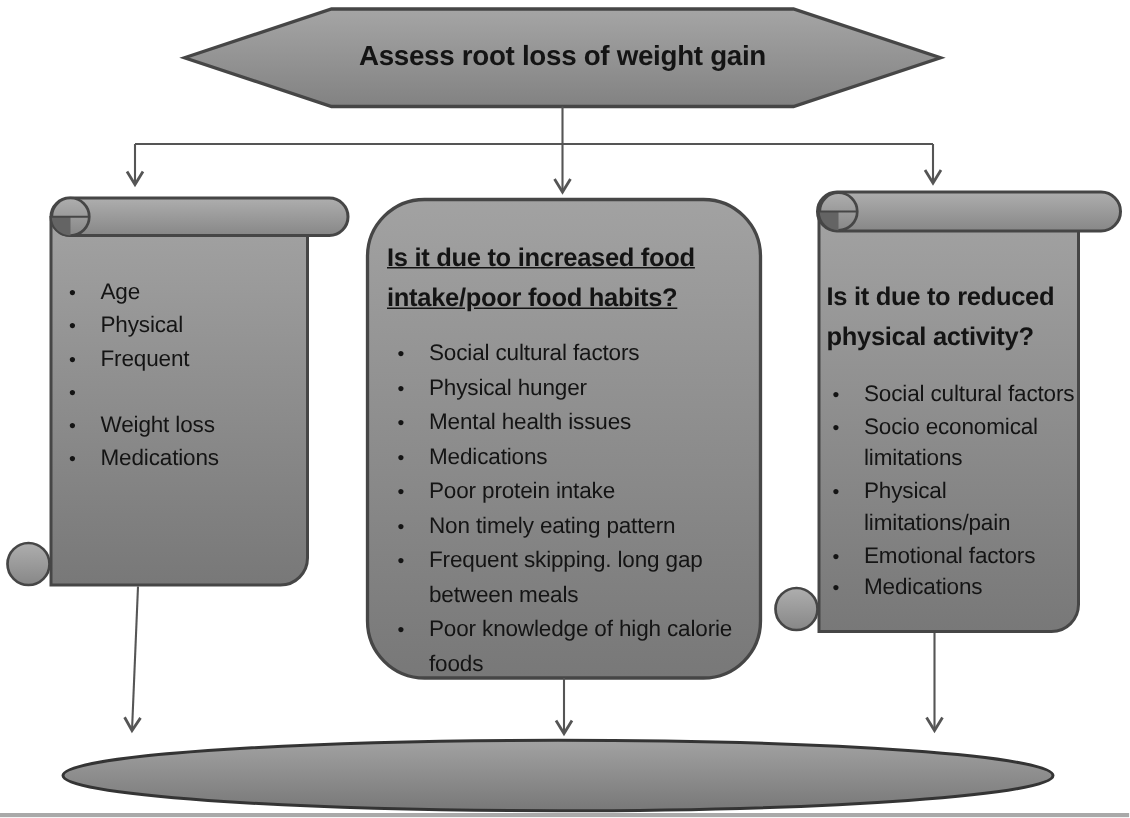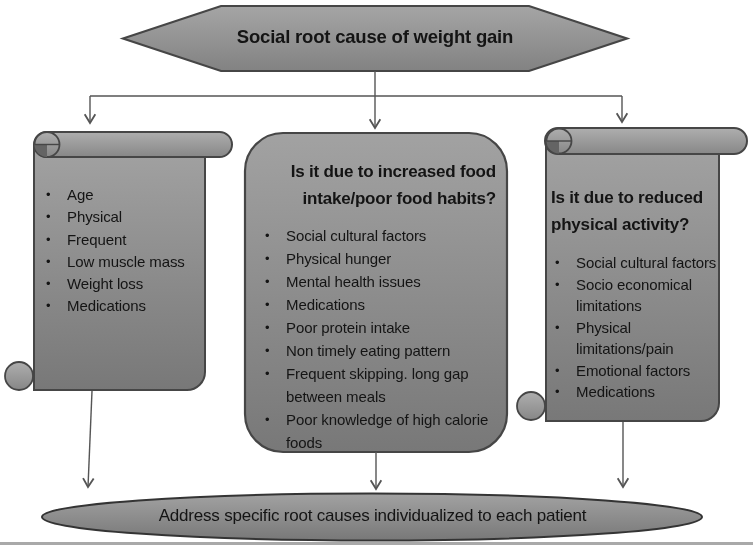--- a/index.html
+++ b/index.html
@@ -14,21 +14,21 @@
   .ellipse-label{left:60px;top:506px;width:625px;text-align:center;
     font-size:17px;font-weight:400;letter-spacing:-0.2px;}
   .panel-content{position:absolute;}
   .panel-title{font-size:17px;font-weight:700;line-height:27px;letter-spacing:-0.2px;}
   .bullets{margin:0;padding:0;list-style:none;font-size:15px;letter-spacing:-0.1px;}
   .bullets li{display:flex;align-items:flex-start;}
   .bullets .dot{flex:0 0 21px;font-size:13px;}
   .panel-left{left:36px;top:171px;width:162px;}
   .panel-left .bullets{margin-top:13px;padding-left:10px;line-height:22.3px;}
   .panel-mid{left:258px;top:158px;width:238px;}
-  .panel-mid .panel-title{text-align:right;}
+  .panel-mid .panel-title{text-align:left;text-decoration:underline;}
   .panel-mid .bullets{margin-top:12px;padding-left:7px;line-height:23px;}
   .panel-right{left:551px;top:184px;width:167px;}
   .panel-right .bullets{margin-top:14px;padding-left:4px;line-height:21.5px;}
   .bottom-border{position:absolute;left:0;bottom:0;width:100%;height:3px;background:#a9a9a9;}
 </style>
 </head>
 <body>
 
 <div class="stage">
 
@@ -82,39 +82,38 @@
       <path d="M90,96 H622"></path>
       <path d="M90,96 V123" marker-end="url(#arrowV)"></path>
       <path d="M375,96 V128" marker-end="url(#arrowV)"></path>
       <path d="M622,96 V122" marker-end="url(#arrowV)"></path>
       <path d="M92,391 L88,487" marker-end="url(#arrowV)"></path>
       <path d="M376,452 V489" marker-end="url(#arrowV)"></path>
       <path d="M623,422 V487" marker-end="url(#arrowV)"></path>
     </g>
   </svg>
 
-  <div class="label hex-label">Social root cause of weight gain</div>
+  <div class="label hex-label">Assess root loss of weight gain</div>
 
   <div class="panel-content panel-left">
     <ul class="bullets">
       <li>
           <span class="dot">•</span>
           <span>Age</span>
         </li>
       <li>
           <span class="dot">•</span>
           <span>Physical</span>
         </li>
       <li>
           <span class="dot">•</span>
           <span>Frequent</span>
         </li>
       <li>
           <span class="dot">•</span>
-          <span>Low muscle mass</span>
         </li>
       <li>
           <span class="dot">•</span>
           <span>Weight loss</span>
         </li>
       <li>
           <span class="dot">•</span>
           <span>Medications</span>
         </li>
     </ul>
@@ -177,16 +176,15 @@
           <span class="dot">•</span>
           <span>Emotional factors</span>
         </li>
       <li>
           <span class="dot">•</span>
           <span>Medications</span>
         </li>
     </ul>
   </div>
 
-  <div class="label ellipse-label">Address specific root causes individualized to each patient</div>
 
   <div class="bottom-border"></div>
 </div>
 
 </body></html>

